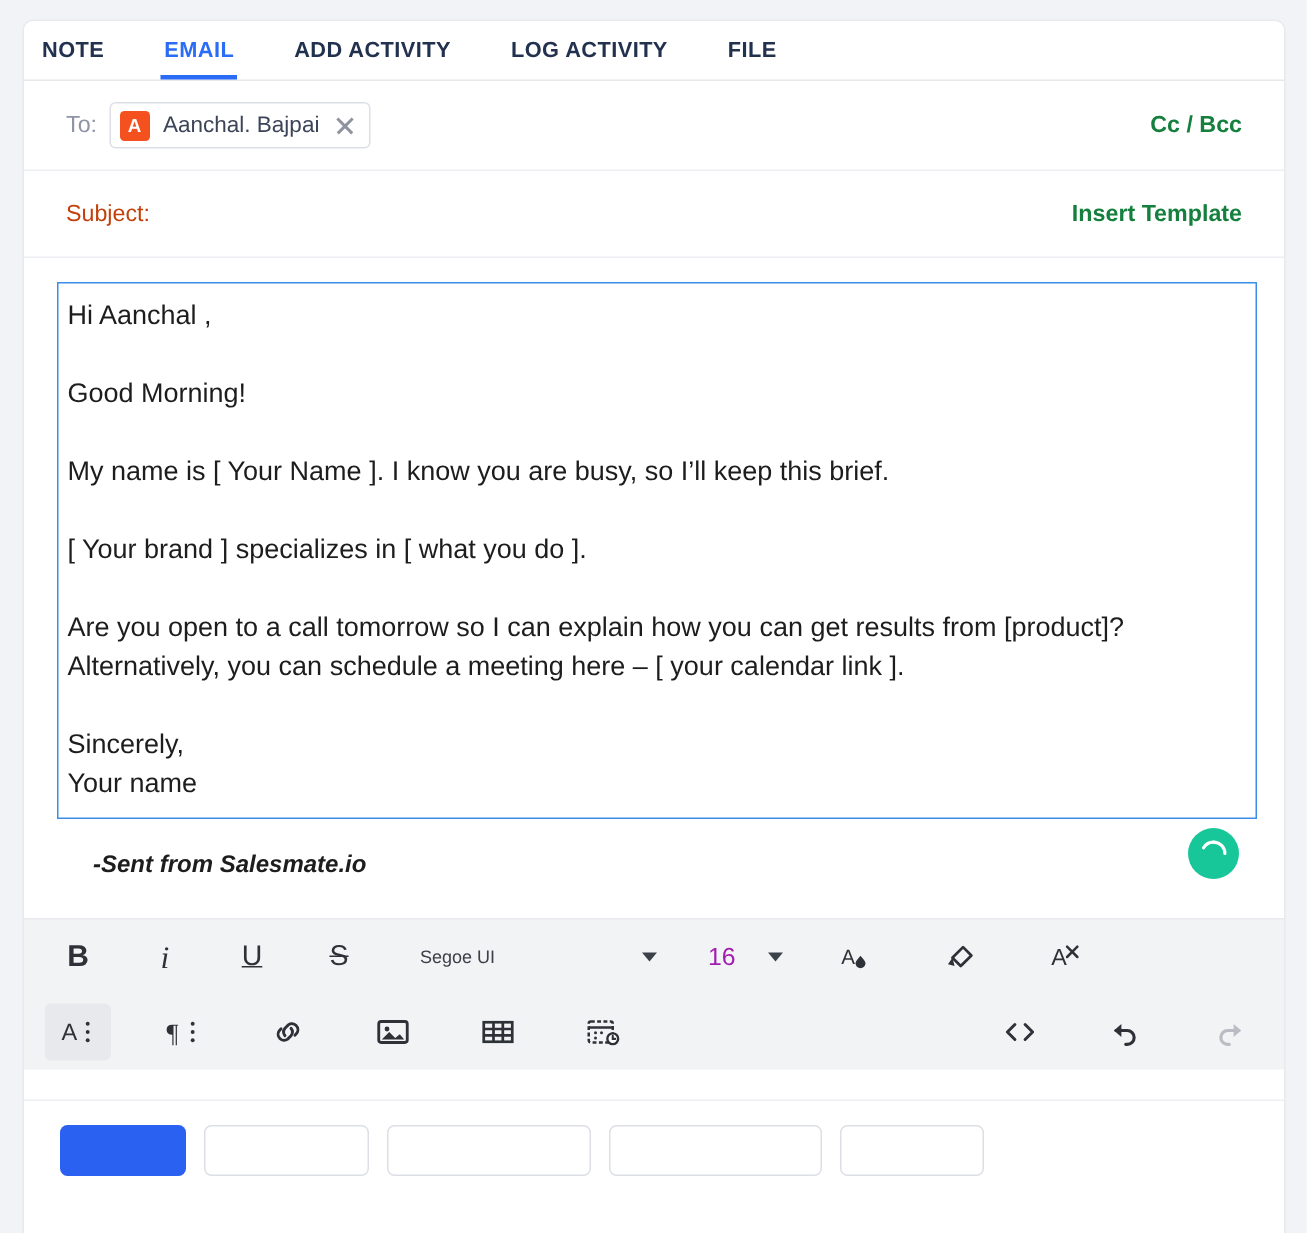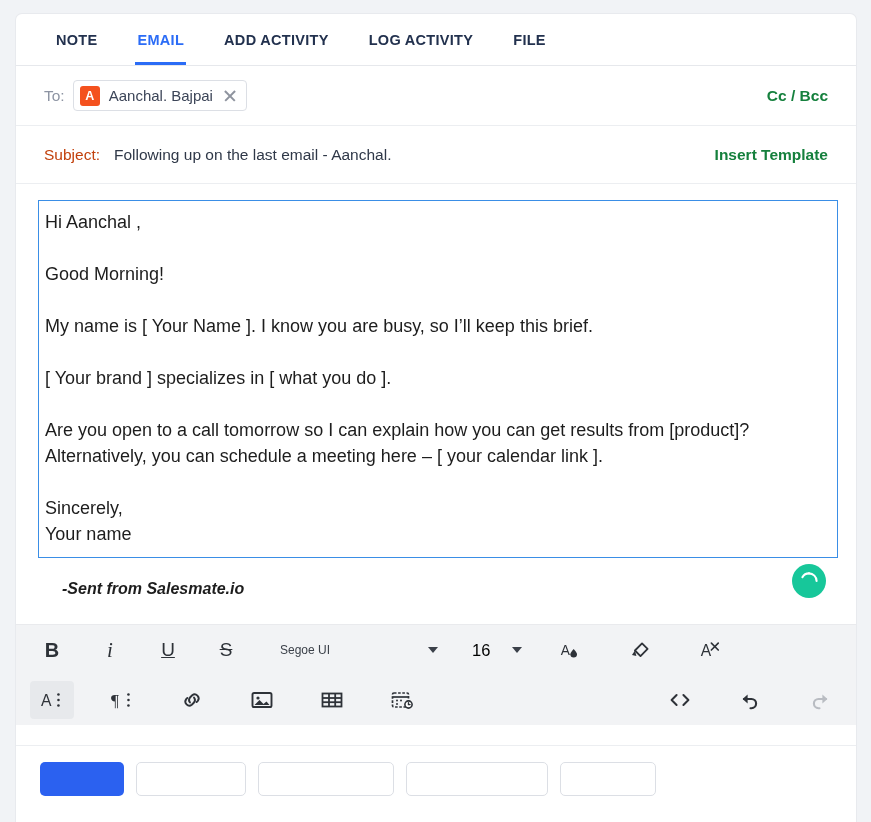--- a/index.html
+++ b/index.html
@@ -15,24 +15,24 @@
     left: 16px; top: 14px;
     width: 840px; height: 815px;
     background: #ffffff;
     border-radius: 6px 6px 0 0;
     box-shadow: 0 0 0 1px #e8eaee;
     overflow: hidden;
   }
 
   
   .tabs {
-    height: 52px;
+    height: 40px;
     display: flex;
     align-items: stretch;
-    padding: 0 32px;
+    padding: 0 4px;
     border-bottom: 1px solid #e6e8ec;
   }
   .tab {
     display: flex; align-items: center;
     padding: 0 20px;
     font-size: 14.5px;
     font-weight: bold;
     letter-spacing: .3px;
     color: #22314e;
     cursor: pointer;
@@ -177,21 +177,21 @@
   }
   .caret {
     width: 0; height: 0;
     border-left: 5px solid transparent;
     border-right: 5px solid transparent;
     border-top: 6px solid #3b4049;
     cursor: pointer;
     flex: none;
   }
   .font-size-val {
-    font-size: 16.5px; color: #000000;
+    font-size: 16.5px; color: #a21caf;
     padding: 0 8px; cursor: pointer;
   }
 
   
   .bottom-bar {
     display: flex; align-items: flex-start;
     gap: 12px;
     padding: 16px 0 0 24px;
     border-top: 1px solid #eceef1;
     margin-top: 20px;
@@ -241,21 +241,20 @@
       <span class="chip-avatar">A</span>
       <span class="chip-name">Aanchal. Bajpai</span>
       <span class="chip-x"></span>
     </span>
     <span class="spacer"></span>
     <span class="link-blue">Cc / Bcc</span>
   </div>
 
   <div class="subject-row">
     <span class="subject-label">Subject:</span>
-    <span class="subject-value">Following up on the last email - Aanchal.</span>
     <span class="spacer"></span>
     <span class="link-blue">Insert Template</span>
   </div>
 
   <div class="editor-wrap">
     <div class="editor">
       <p>Hi  Aanchal ,</p>
       <p>Good Morning!</p>
       <p>My name is [ Your Name ]. I know you are busy, so I’ll keep this brief.</p>
       <p>[ Your brand ] specializes in [ what you do ].</p>

